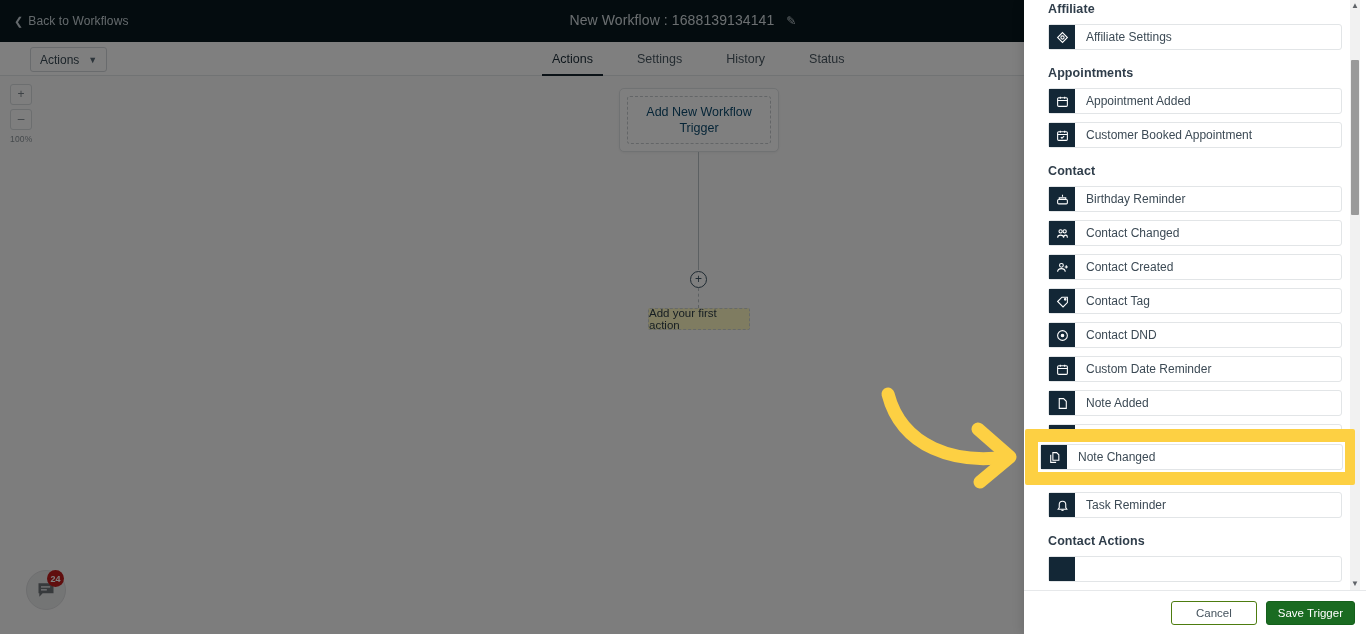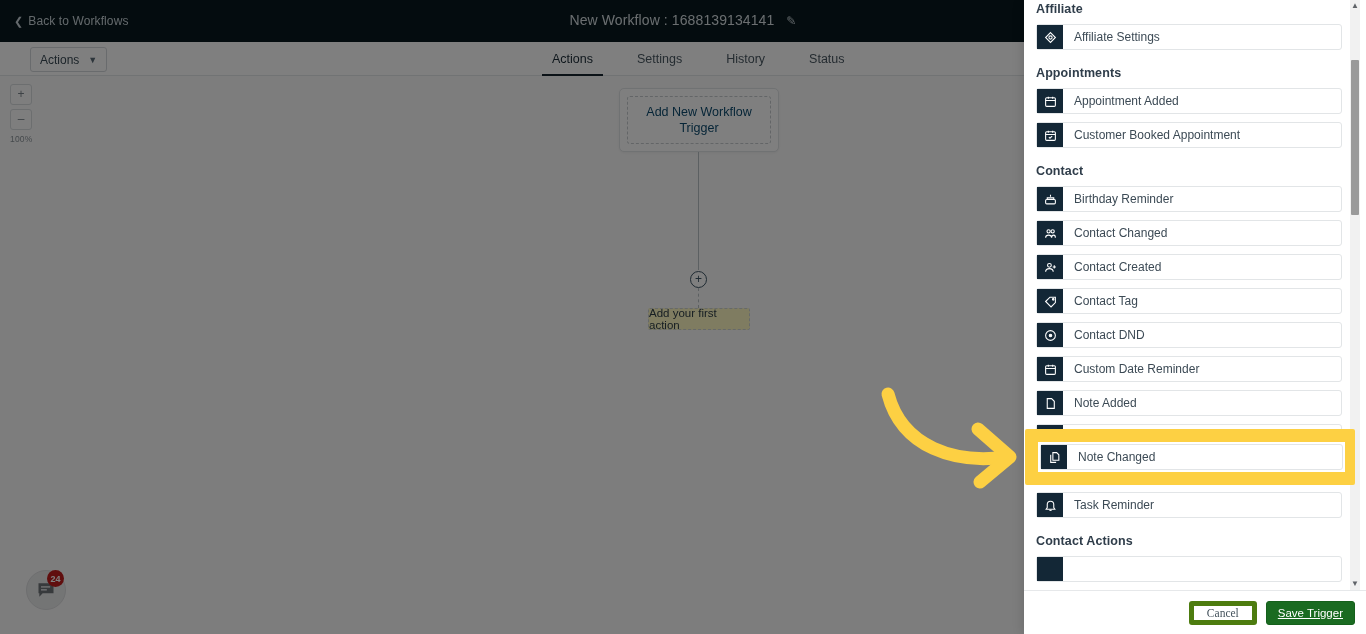--- a/index.html
+++ b/index.html
@@ -109,21 +109,21 @@
   .dim { position: absolute; inset: 0; background: rgba(0,0,0,0.5); }
 
   
   .drawer {
     position: absolute; right: 0; top: 0; width: 342px; height: 634px;
     background: #ffffff; display: flex; flex-direction: column;
     box-shadow: -2px 0 10px rgba(0,0,0,.12);
   }
   .drawer-scroll {
     position: relative; flex: 1 1 auto; overflow: hidden;
-    padding: 0 24px 0 12px;
+    padding: 0 24px 0 24px;
   }
   .drawer-list { position: relative; margin-top: -14px; }
   .group-title {
     font-size: 12.5px; font-weight: bold; color: #2f3d4a;
     margin: 16px 0 8px 0; letter-spacing: .1px;
   }
   .trig-item {
     height: 26px; margin-bottom: 8px;
     border: 1px solid #e2e5e7; border-radius: 3px;
     display: flex; align-items: stretch; background: #fff;
@@ -154,26 +154,26 @@
     position: absolute; left: 1px; width: 8px; top: 60px; height: 155px;
     background: #9a9a9a; border-radius: 1px;
   }
 
   .drawer-footer {
     flex: 0 0 44px; border-top: 1px solid #e6e8ea;
     display: flex; align-items: center; justify-content: flex-end; gap: 9px;
     padding-right: 11px; background: #fff;
   }
   .btn-cancel {
-    height: 24px; padding: 0 13px; border: 5px solid #4d7c0f; background: #fff;
-    border-radius: 3px; font-size: 11.5px; color: #44525c; font-family: Liberation Serif, serif;
+    height: 24px; padding: 0 24px; border: 1px solid #4d7c0f; background: #fff;
+    border-radius: 3px; font-size: 11.5px; color: #44525c;
   }
   .btn-save {
     height: 24px; padding: 0 11px; border: 1px solid #15601b; background: #1a6b21;
-    border-radius: 3px; font-size: 11.5px; color: #ffffff; text-decoration: underline;
+    border-radius: 3px; font-size: 11.5px; color: #ffffff;
   }
 
   
   .anno-box {
     position: absolute; left: 1025px; top: 429px; width: 330px; height: 56px;
     background: #fdd043; border-radius: 2px; z-index: 40;
   }
   .anno-row {
     position: absolute; left: 13px; top: 13px; width: 307px; height: 30px;
     background: #ffffff; display: flex; align-items: stretch;

